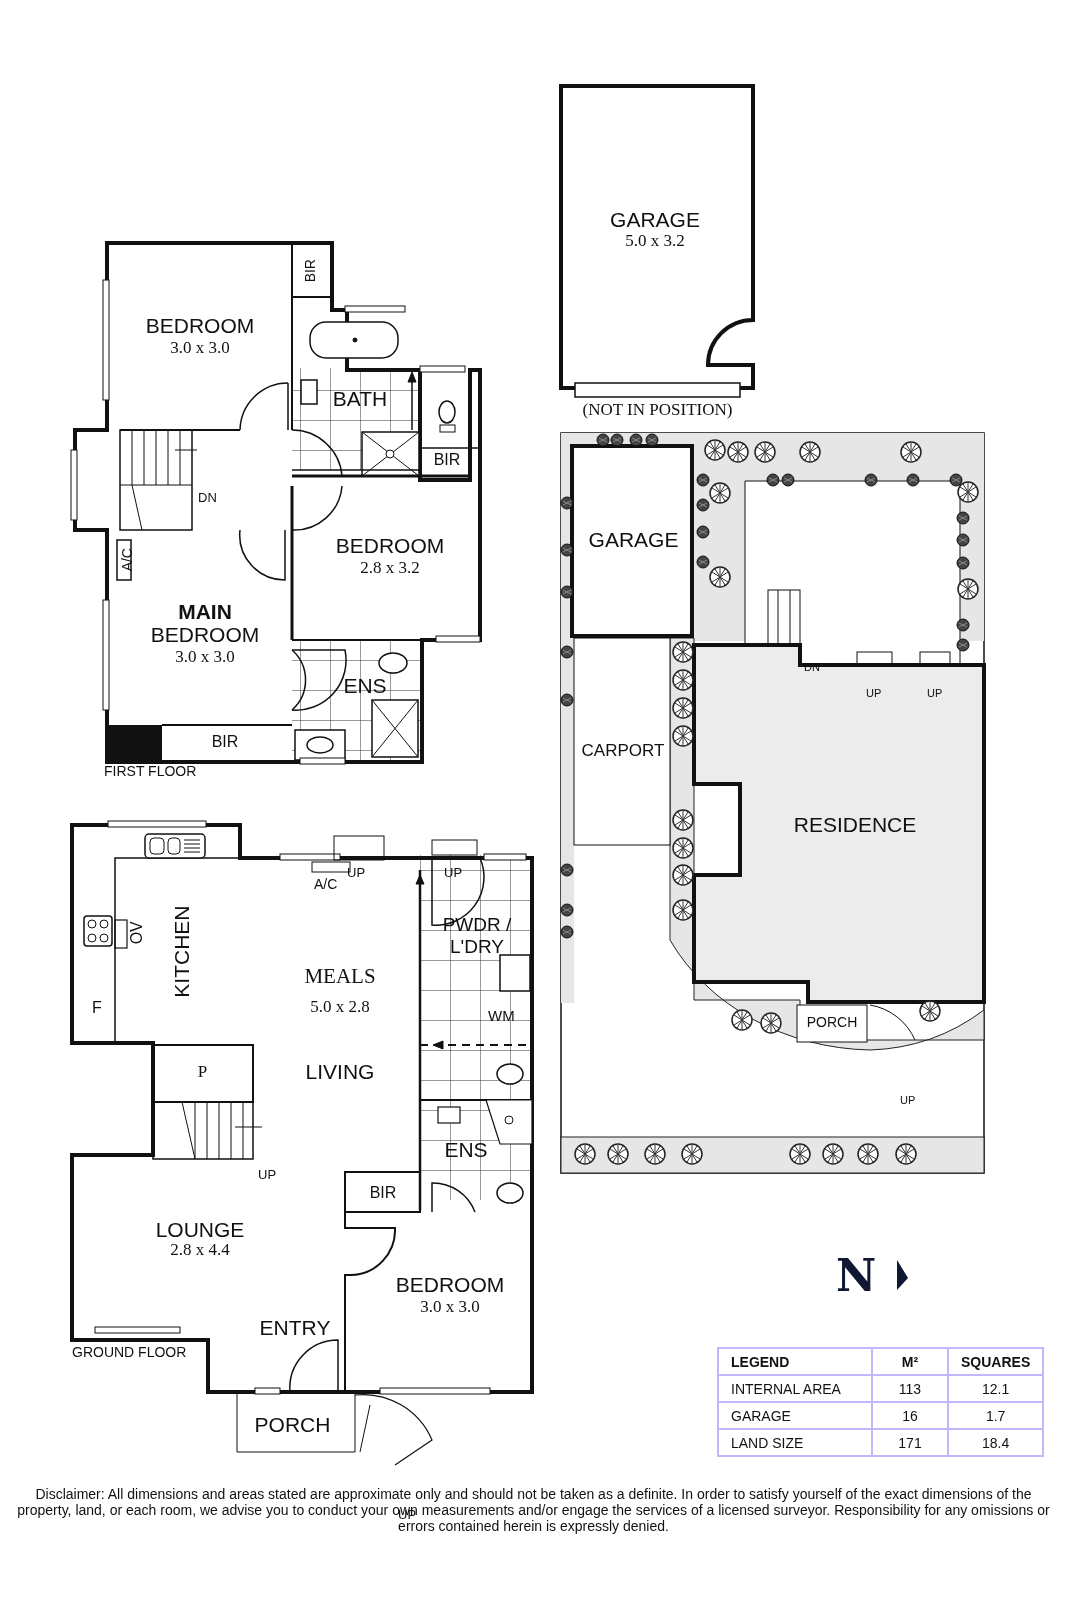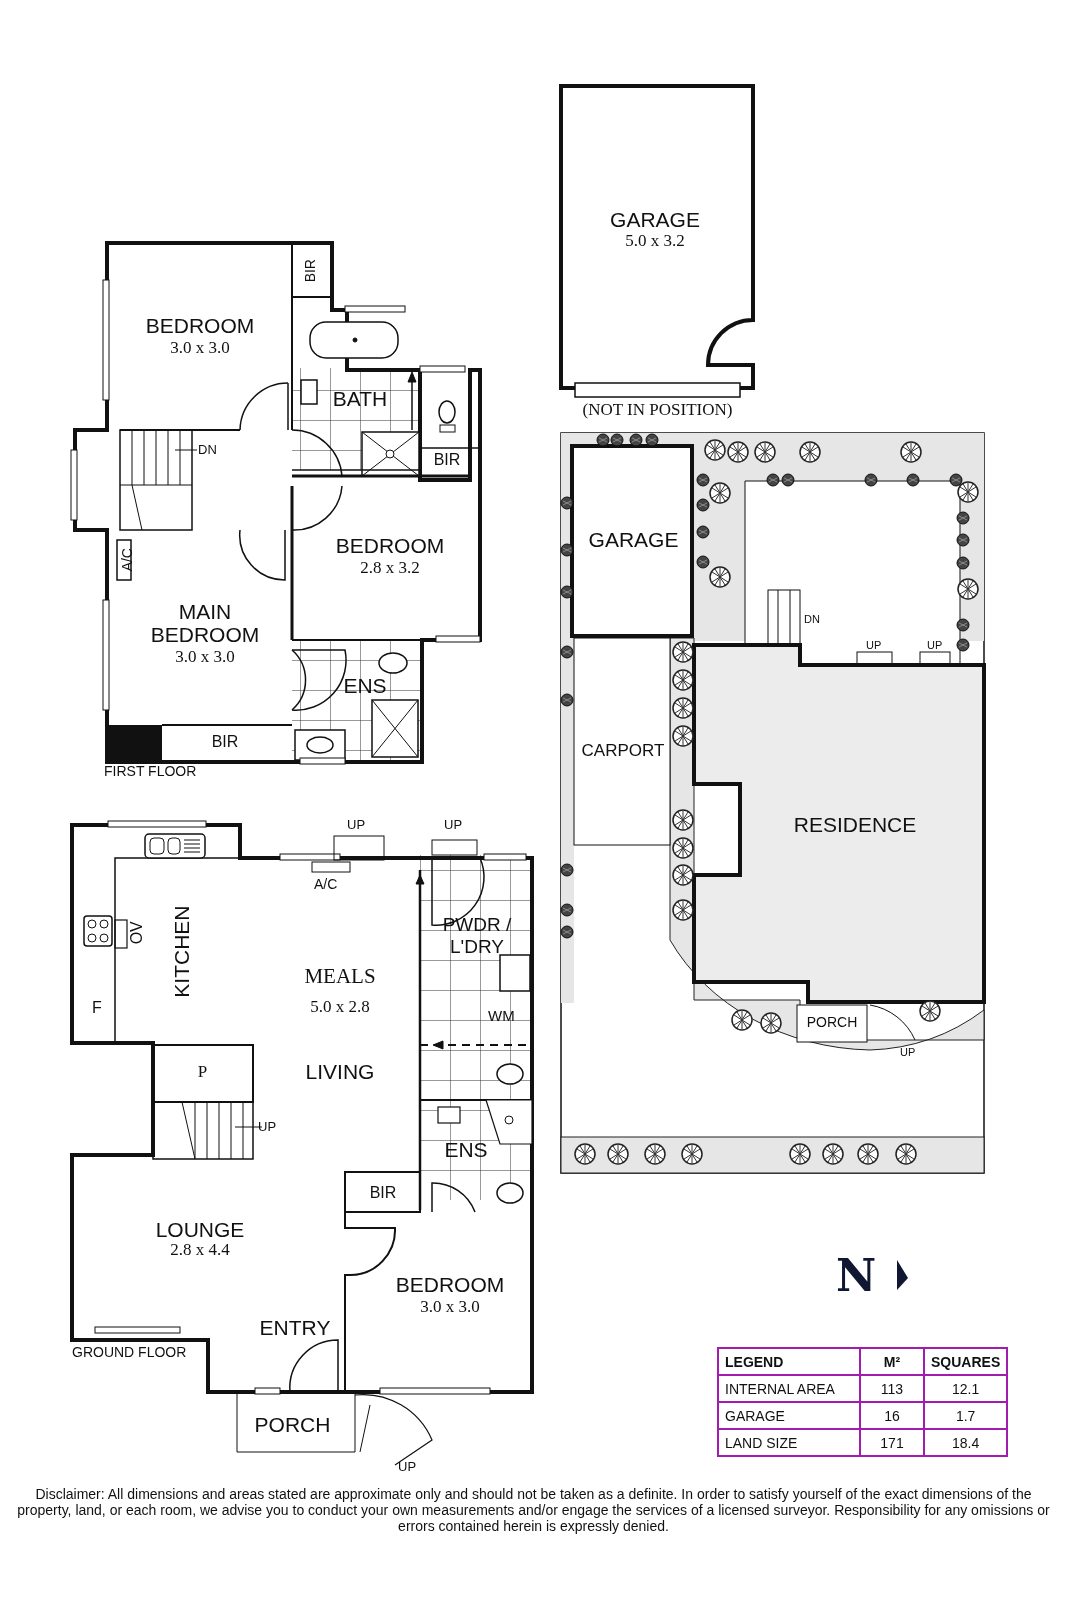--- a/index.html
+++ b/index.html
@@ -2,25 +2,25 @@
 <html><head>
 <meta charset="utf-8">
 <style>
   html,body{margin:0;padding:0;background:#fff;}
   body{width:1067px;height:1600px;position:relative;overflow:hidden;font-family:"Liberation Sans",sans-serif;color:#111;}
   svg.plan{position:absolute;left:0;top:0;}
   .lbl{position:absolute;font-family:"Liberation Sans",sans-serif;color:#111;text-align:center;white-space:nowrap;line-height:1.1;}
   .room{font-size:21px;}
   .dim{font-size:17px;font-family:Liberation Serif, serif;}
   .small{font-size:14px;}
-  .tiny{font-size:11px;}
+  .tiny{font-size:11px;margin-top:48px;}
   .vert{transform:rotate(-90deg);transform-origin:center center;}
   .north{position:absolute;left:836px;top:1250px;font-family:"DejaVu Serif",serif;font-weight:bold;font-size:44px;color:#0f1733;}
   table.legend{position:absolute;left:717px;top:1347px;border-collapse:collapse;font-size:14px;}
-  table.legend td{border:2px solid #a21caf;padding:3px 6px;height:19px;}
+  table.legend td{border:2px solid #c4b5fd;padding:3px 12px;height:19px;}
   table.legend td.c{text-align:center;}
   table.legend tr.h td{font-weight:bold;}
   .disclaimer{position:absolute;left:16px;top:1486px;width:1035px;font-size:14px;line-height:16px;text-align:center;}
 </style>
 </head>
 <body>
 
 <svg class="plan" width="1067" height="1600" viewBox="0 0 1067 1600" xmlns="http://www.w3.org/2000/svg">
   <defs>
     <pattern id="tile" width="30" height="30" patternUnits="userSpaceOnUse">
@@ -251,21 +251,21 @@
 
 <div class="lbl room" style="left:130px;top:314px;width:140px;">BEDROOM</div>
 <div class="lbl dim" style="left:130px;top:339px;width:140px;">3.0 x 3.0</div>
 <div class="lbl small vert" style="left:296px;top:263px;width:30px;">BIR</div>
 <div class="lbl room" style="left:320px;top:387px;width:80px;">BATH</div>
 <div class="lbl small" style="left:424px;top:451px;width:46px;font-size:16px;">BIR</div>
 <div class="lbl tiny" style="left:198px;top:443px;font-size:13px;">DN</div>
 <div class="lbl room" style="left:320px;top:534px;width:140px;">BEDROOM</div>
 <div class="lbl dim" style="left:320px;top:559px;width:140px;">2.8 x 3.2</div>
 <div class="lbl small vert" style="left:108px;top:552px;width:40px;">A/C</div>
-<div class="lbl room" style="left:130px;top:600px;width:150px;">MAIN</div>
+<div class="lbl room" style="left:130px;top:600px;width:150px;font-weight:bold;">MAIN</div>
 <div class="lbl room" style="left:130px;top:623px;width:150px;">BEDROOM</div>
 <div class="lbl dim" style="left:130px;top:648px;width:150px;">3.0 x 3.0</div>
 <div class="lbl room" style="left:335px;top:674px;width:60px;">ENS</div>
 <div class="lbl small" style="left:190px;top:733px;width:70px;font-size:16px;">BIR</div>
 <div class="lbl small" style="left:104px;top:764px;font-size:14px;">FIRST FLOOR</div>
 
 <div class="lbl room vert" style="left:132px;top:940px;width:100px;">KITCHEN</div>
 <div class="lbl small vert" style="left:122px;top:924px;width:30px;font-size:16px;">OV</div>
 <div class="lbl small" style="left:92px;top:999px;font-size:16px;">F</div>
 <div class="lbl room" style="left:290px;top:965px;width:100px;font-family:Liberation Serif, serif;">MEALS</div>

